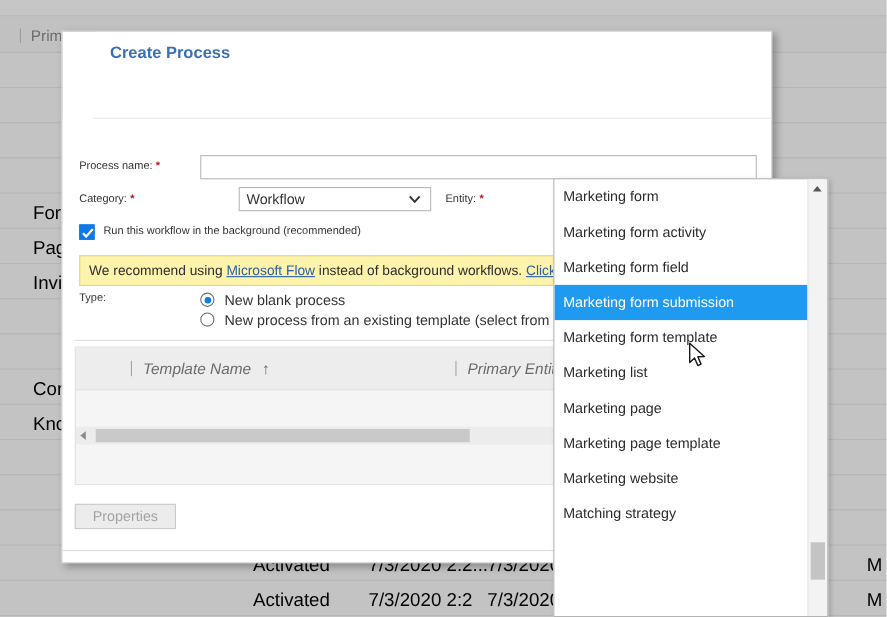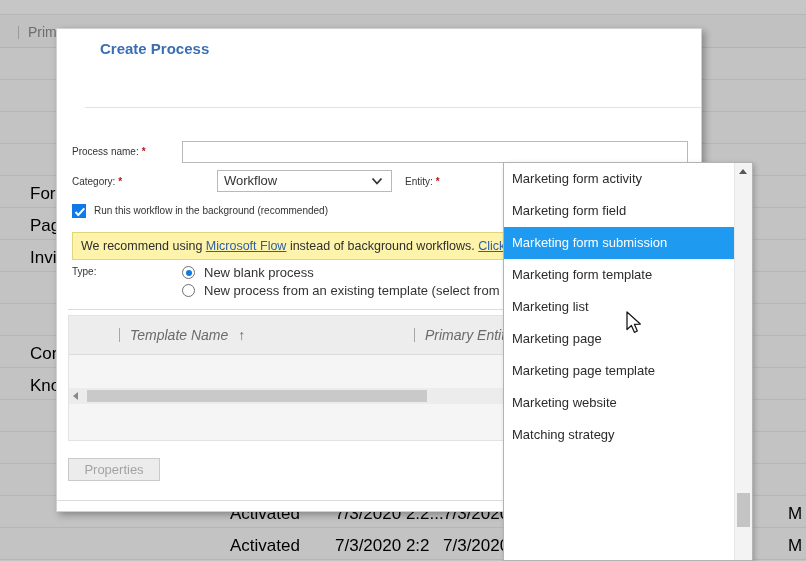--- a/index.html
+++ b/index.html
@@ -468,20 +468,21 @@
 
       <div class="btn" style="left:11px; top:350px; width:92px;">Properties</div>
 
       <div class="divider" style="left:0px; top:392px; width:644px;"></div>
 
     </div>
   </div>
 
   <div class="ddlist">
     <div class="dd-items" id="dd-items">
+        <div class="dd-item">Marketing form</div>
         <div class="dd-item">Marketing form activity</div>
         <div class="dd-item">Marketing form field</div>
         <div class="dd-item sel">Marketing form submission</div>
         <div class="dd-item">Marketing form template</div>
         <div class="dd-item">Marketing list</div>
         <div class="dd-item">Marketing page</div>
         <div class="dd-item">Marketing page template</div>
         <div class="dd-item">Marketing website</div>
         <div class="dd-item">Matching strategy</div>
       </div>

